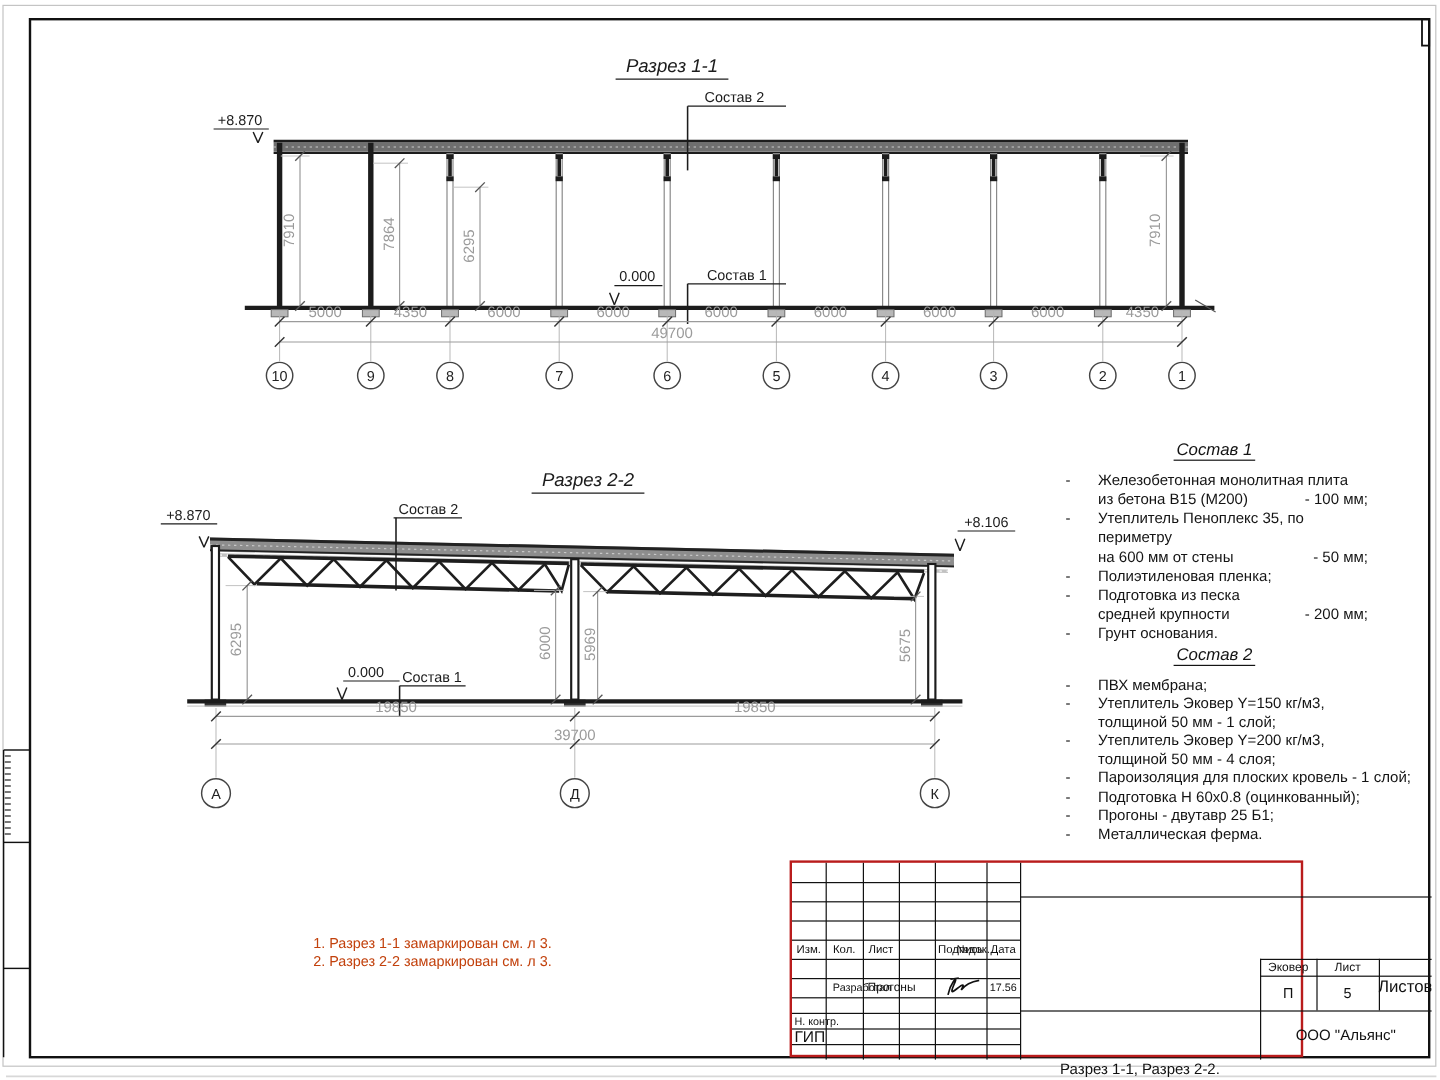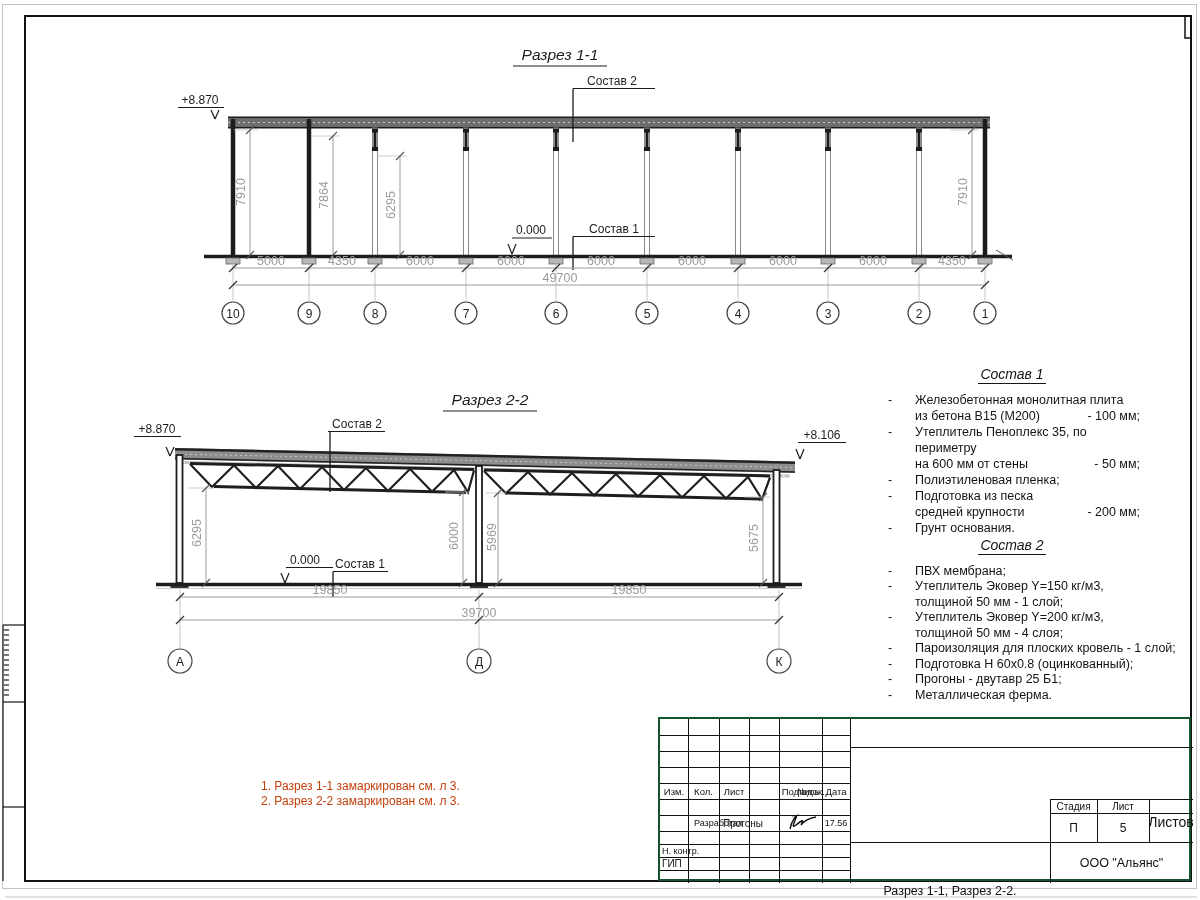--- a/index.html
+++ b/index.html
@@ -13,22 +13,22 @@
   .abs{position:absolute;}
   
   .sostav{position:absolute;font-size:12.5px;line-height:16px;color:#141414;}
   .sostav .head{text-align:center;font-style:italic;font-size:14px;margin-bottom:10px;}
   .sostav .head span{border-bottom:1px solid #141414;padding:0 2px 1px;}
   .srow{position:relative;padding-left:31px;}
   .srow .b{position:absolute;left:4px;top:0;}
   .srow .v{position:absolute;right:0;top:0;white-space:nowrap;}
   .notes{position:absolute;left:213px;top:779px;font-size:12px;line-height:15px;color:#c2410c;margin-left:48px;}
   
-  .stamp{position:absolute;left:658px;top:717px;width:533px;height:164px;
-         border:2px solid #14532d;box-sizing:border-box;font-size:9.5px;color:#111;}
+  .stamp{position:absolute;left:658px;top:717px;width:428px;height:164px;
+         border:2px solid #b91c1c;box-sizing:border-box;font-size:9.5px;color:#111;}
   .stamp .vl{position:absolute;width:1.2px;background:#111;}
   .stamp .hl{position:absolute;height:1.2px;background:#111;}
   .cell{position:absolute;display:flex;align-items:center;justify-content:center;
         text-align:center;overflow:hidden;white-space:nowrap;}
   .cell.left{justify-content:flex-start;padding-left:2px;}
   
   .stripe{position:absolute;left:4px;top:629px;width:5px;height:68px;
           background:repeating-linear-gradient(180deg,#777 0 2px,#fff 2px 5px);}
 </style>
 </head>
@@ -445,23 +445,23 @@
 
   <div class="cell left" style="left:16px;top:96px;width:59px;height:16px;font-size:9px;padding-left:18px;">Разработал</div>
   <div class="cell left" style="left:61px;top:96px;width:58px;height:16px;font-size:10px;">Прогоны</div>
   <svg class="abs" style="left:122px;top:88px;" width="38" height="30" viewBox="0 0 38 30">
     <path d="M8,22 C10,12 16,6 14,11 C12,16 9,22 14,18 C19,14 22,12 20,16 L19,18 C22,14 28,11 34,10" fill="none" stroke="#111" stroke-width="1.4"></path>
     <line x1="10" y1="9" x2="17" y2="8" stroke="#111" stroke-width="1.2"></line>
   </svg>
   <div class="cell" style="left:162px;top:96px;width:28px;height:16px;font-size:9px;">17.56</div>
 
   <div class="cell left" style="left:0;top:125px;width:59px;height:13px;font-size:9px;">Н. контр.</div>
-  <div class="cell left" style="left:0;top:138px;width:59px;height:13px;font-size:10px;">ГИП</div>
-
-  <div class="cell" style="left:390px;top:80px;width:47px;height:14px;font-size:10px;">Стадия</div>
+  <div class="cell left" style="left:0;top:138px;width:59px;height:13px;font-size:13px;">ГИП</div>
+
+  <div class="cell" style="left:390px;top:80px;width:47px;height:14px;font-size:10px;">Эковер</div>
   <div class="cell" style="left:437px;top:80px;width:52px;height:14px;font-size:10px;">Лист</div>
   <div class="cell" style="left:489px;top:96px;width:44px;height:14px;font-size:14px;">Листов</div>
   <div class="cell" style="left:390px;top:94px;width:47px;height:29px;font-size:12px;">П</div>
   <div class="cell" style="left:437px;top:94px;width:52px;height:29px;font-size:12px;">5</div>
 
   <div class="cell" style="left:190px;top:123px;width:200px;height:41px;font-size:12.5px;margin-top:28px;">Разрез 1-1, Разрез 2-2.</div>
   <div class="cell" style="left:390px;top:123px;width:143px;height:41px;font-size:12.5px;">ООО "Альянс"</div>
 </div>
 
 </div>

